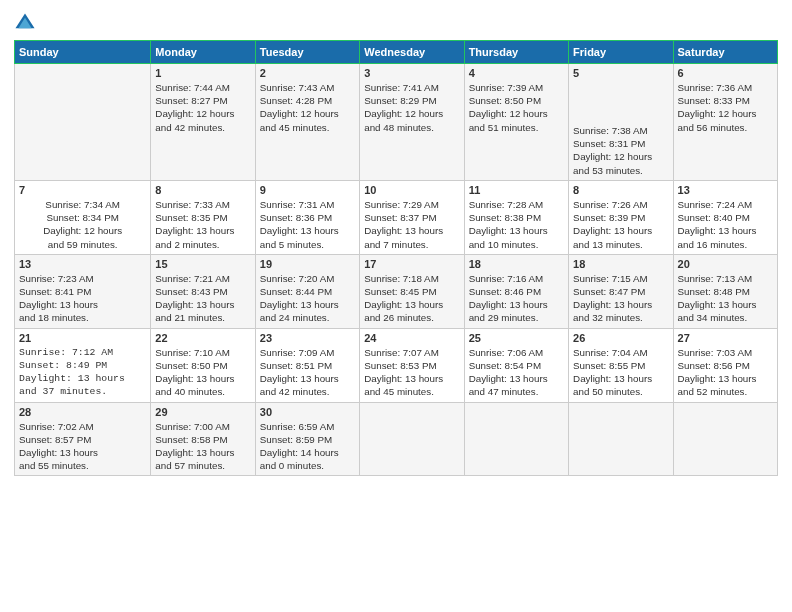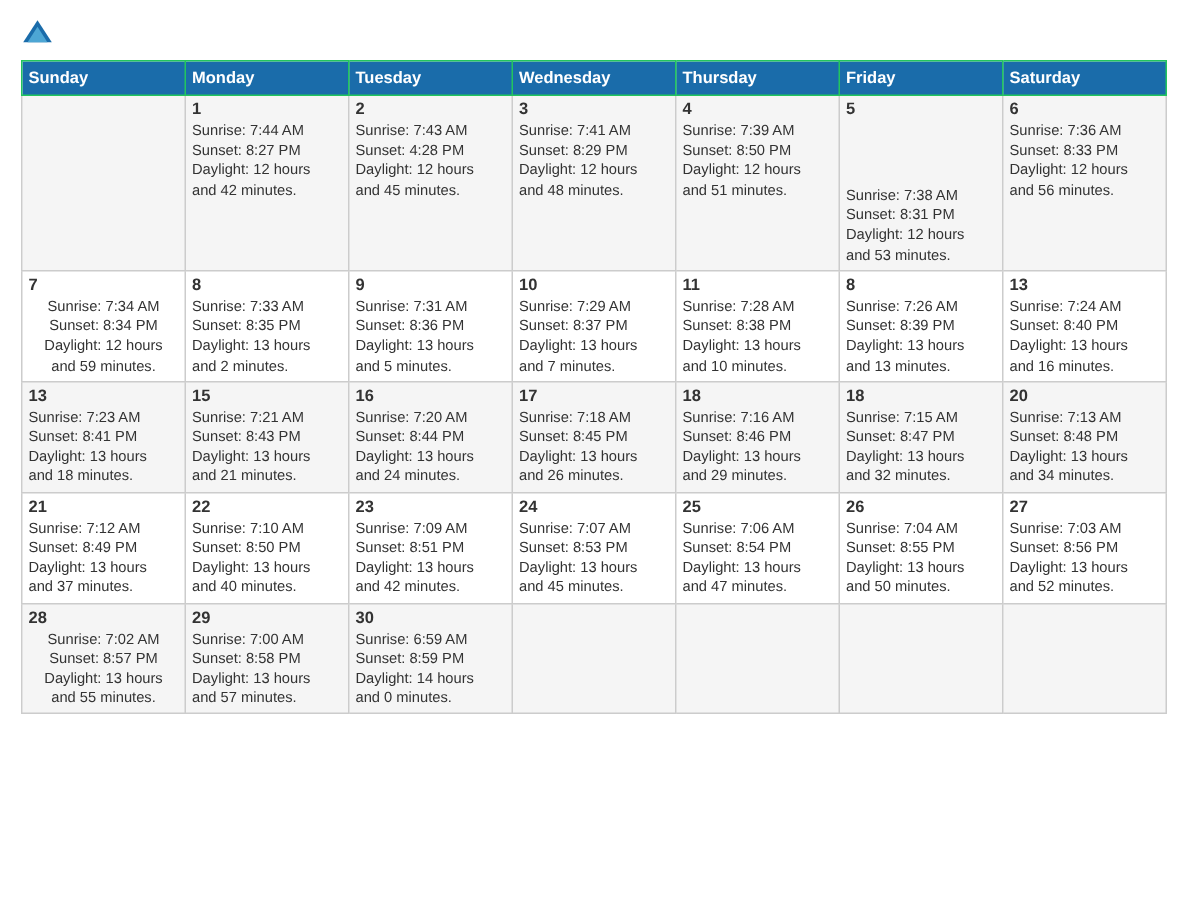--- a/index.html
+++ b/index.html
@@ -234,21 +234,21 @@
 and 18 minutes.</div>
           </td>
           <td>
             <span class="day-num">15</span>
             <div class="day-info" style="white-space: pre-line;">Sunrise: 7:21 AM
 Sunset: 8:43 PM
 Daylight: 13 hours
 and 21 minutes.</div>
           </td>
           <td>
-            <span class="day-num">16</span>
+            <span class="day-num">19</span>
             <div class="day-info" style="white-space: pre-line;">Sunrise: 7:20 AM
 Sunset: 8:44 PM
 Daylight: 13 hours
 and 24 minutes.</div>
           </td>
           <td>
             <span class="day-num">17</span>
             <div class="day-info" style="white-space: pre-line;">Sunrise: 7:18 AM
 Sunset: 8:45 PM
 Daylight: 13 hours
@@ -272,21 +272,21 @@
             <span class="day-num">20</span>
             <div class="day-info" style="white-space: pre-line;">Sunrise: 7:13 AM
 Sunset: 8:48 PM
 Daylight: 13 hours
 and 34 minutes.</div>
           </td>
         </tr>
         <tr>
           <td>
             <span class="day-num">21</span>
-            <div class="day-info" style="white-space: pre-line;">Sunrise: 7:12 AM
+            <div class="day-info" style="white-space: pre-line; font-family: Liberation Mono, monospace;">Sunrise: 7:12 AM
 Sunset: 8:49 PM
 Daylight: 13 hours
 and 37 minutes.</div>
           </td>
           <td>
             <span class="day-num">22</span>
             <div class="day-info" style="white-space: pre-line;">Sunrise: 7:10 AM
 Sunset: 8:50 PM
 Daylight: 13 hours
 and 40 minutes.</div>
@@ -323,21 +323,21 @@
             <span class="day-num">27</span>
             <div class="day-info" style="white-space: pre-line;">Sunrise: 7:03 AM
 Sunset: 8:56 PM
 Daylight: 13 hours
 and 52 minutes.</div>
           </td>
         </tr>
         <tr>
           <td>
             <span class="day-num">28</span>
-            <div class="day-info" style="white-space: pre-line; text-align: center;">Sunrise: 7:02 AM
+            <div class="day-info" style="white-space: pre-line;">Sunrise: 7:02 AM
 Sunset: 8:57 PM
 Daylight: 13 hours
 and 55 minutes.</div>
           </td>
           <td>
             <span class="day-num">29</span>
             <div class="day-info" style="white-space: pre-line;">Sunrise: 7:00 AM
 Sunset: 8:58 PM
 Daylight: 13 hours
 and 57 minutes.</div>

